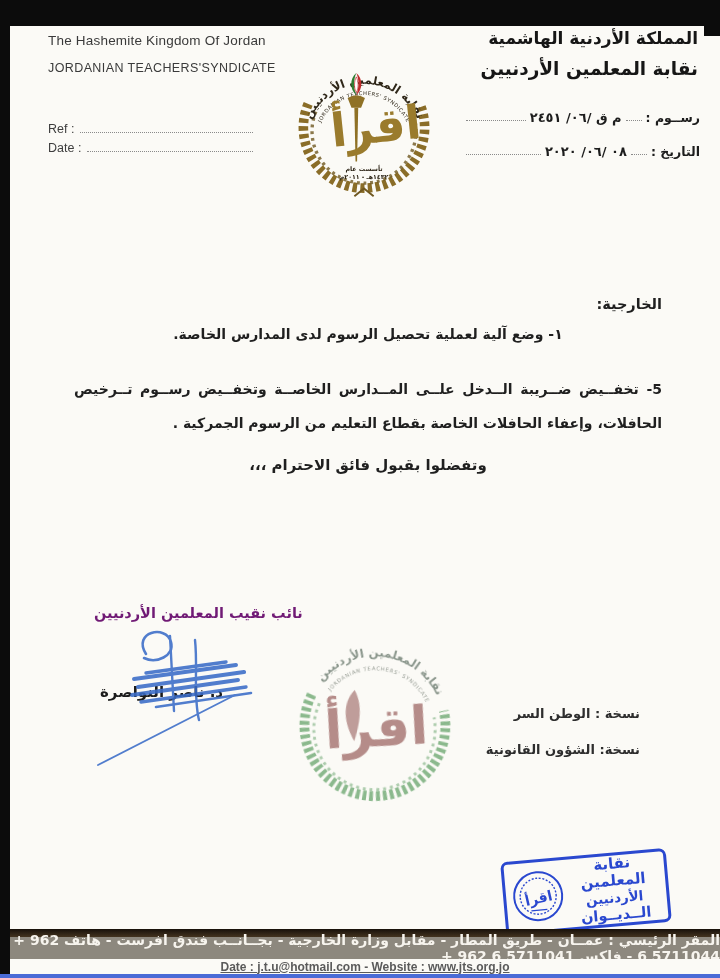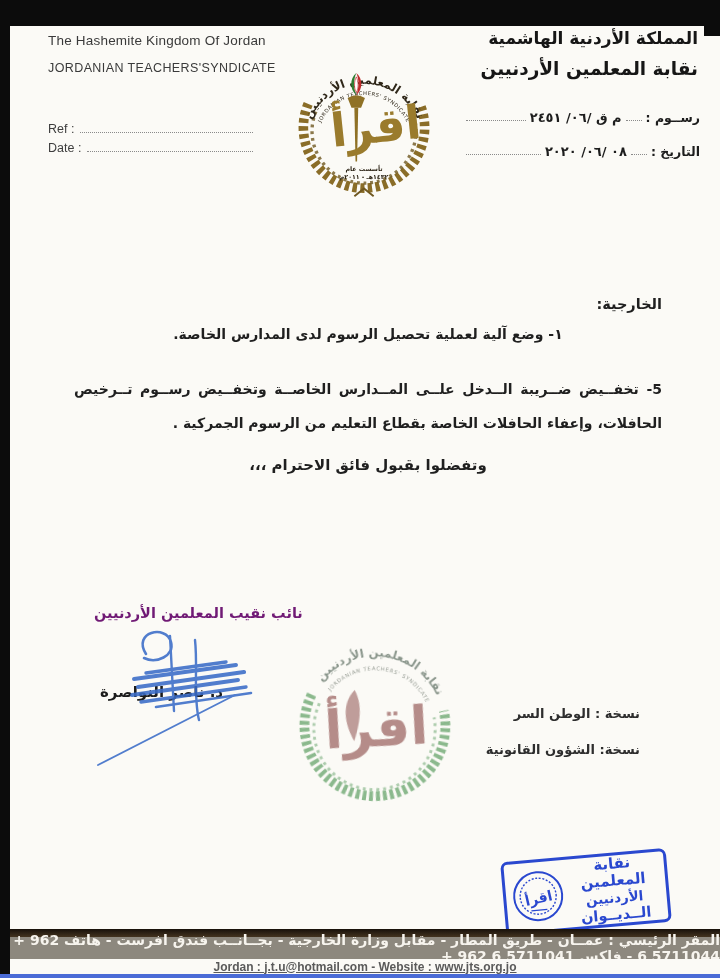--- a/index.html
+++ b/index.html
@@ -216,17 +216,17 @@
       <text x="26" y="33" font-size="14" font-weight="bold" fill="#2a48cf" text-anchor="middle" transform="rotate(-8 26 26)">اقرأ</text>
       <path d="M 18 40 L 34 40" stroke="#2a48cf" stroke-width="1.2"></path>
     </svg>
   </div>
 
   <div class="bar-dark"></div>
   <div class="bar-tan">
     <span>المقر الرئيسي : عمــان - طريق المطار - مقابل وزارة الخارجية - بجــانــب فندق افرست - هاتف ⁦+ 962 6 5711044⁩ - فاكس ⁦+ 962 6 5711041⁩</span>
   </div>
   <div class="email-row">
-    <span>Jordan : j.t.u@hotmail.com - Website : www.jts.org.jo</span>
+    <span>Date : j.t.u@hotmail.com - Website : www.jts.org.jo</span>
   </div>
   <div class="bar-blue"></div>
 
 </div>
 
 </body></html>

